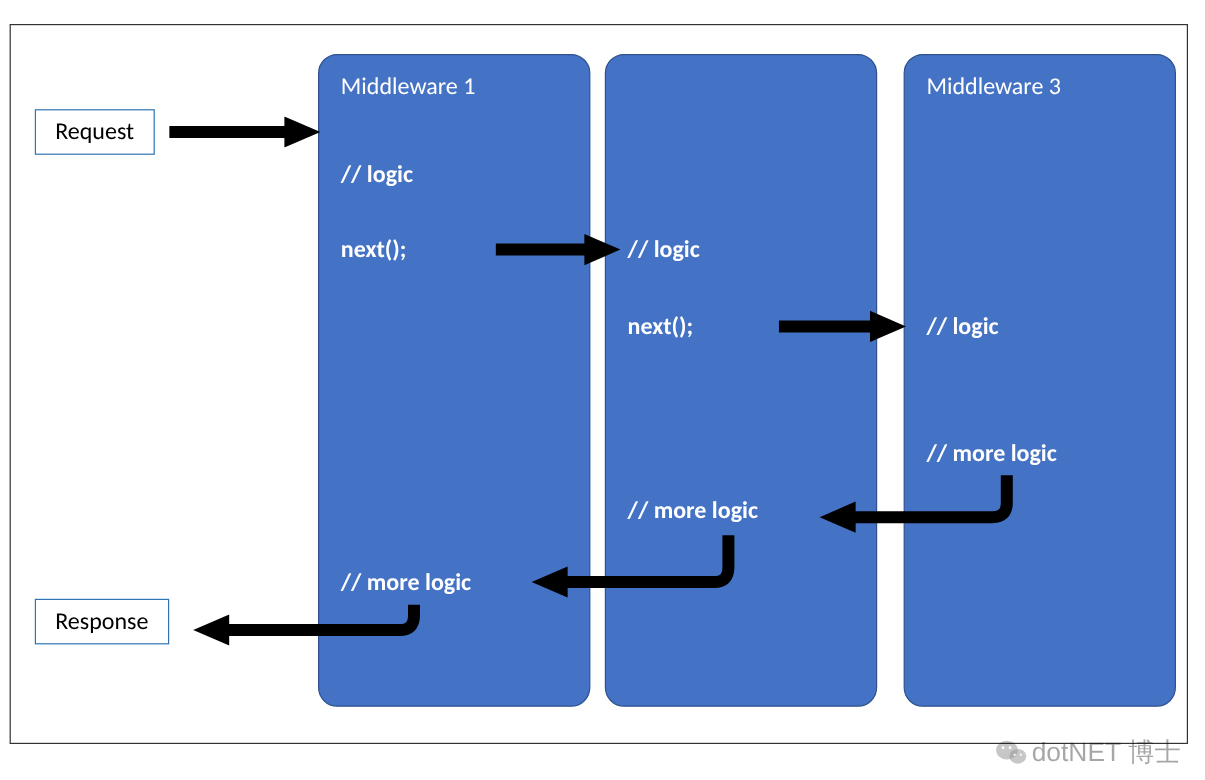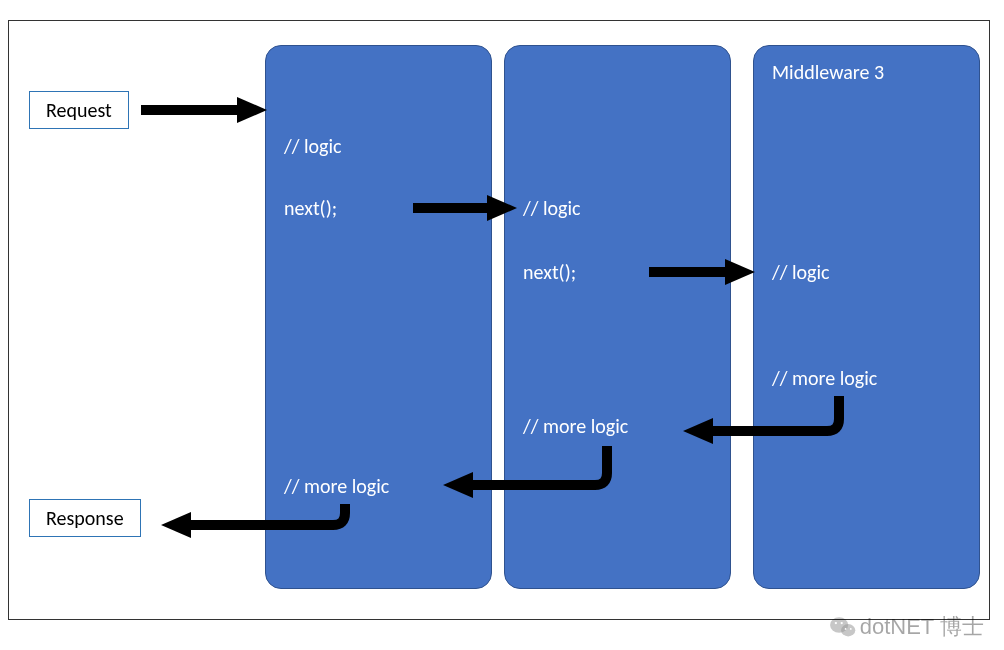--- a/index.html
+++ b/index.html
@@ -38,20 +38,21 @@
   }
   .mw-title {
     position: absolute;
     left: 18px;
     top: 14px;
   }
   .mw-text {
     position: absolute;
     left: 18px;
     white-space: nowrap;
+    font-weight: bold;
   }
   .arrow {
     position: absolute;
     pointer-events: none;
   }
   .watermark {
     position: absolute;
     right: 20px;
     bottom: 8px;
     color: rgba(0,0,0,0.35);
@@ -87,20 +88,21 @@
 
   <div class="io-box" style="left:20px; top:478px;">
     <span>Response</span>
   </div>
 
   <div class="io-box" style="left:20px; top:70px;">
     <span>Request</span>
   </div>
 
   <div class="mw-box" style="left:256px; top:24px; height:542px;">
+    <div class="mw-title">Middleware 1</div>
     <div class="mw-text" style="top:88px;">// logic</div>
     <div class="mw-text" style="top:150px;">next();</div>
     <div class="mw-text" style="top:428px;">// more logic</div>
   </div>
 
   <div class="mw-box" style="left:495px; top:24px; height:542px;">
     <div class="mw-text" style="top:150px;">// logic</div>
     <div class="mw-text" style="top:214px;">next();</div>
     <div class="mw-text" style="top:368px;">// more logic</div>
   </div>

